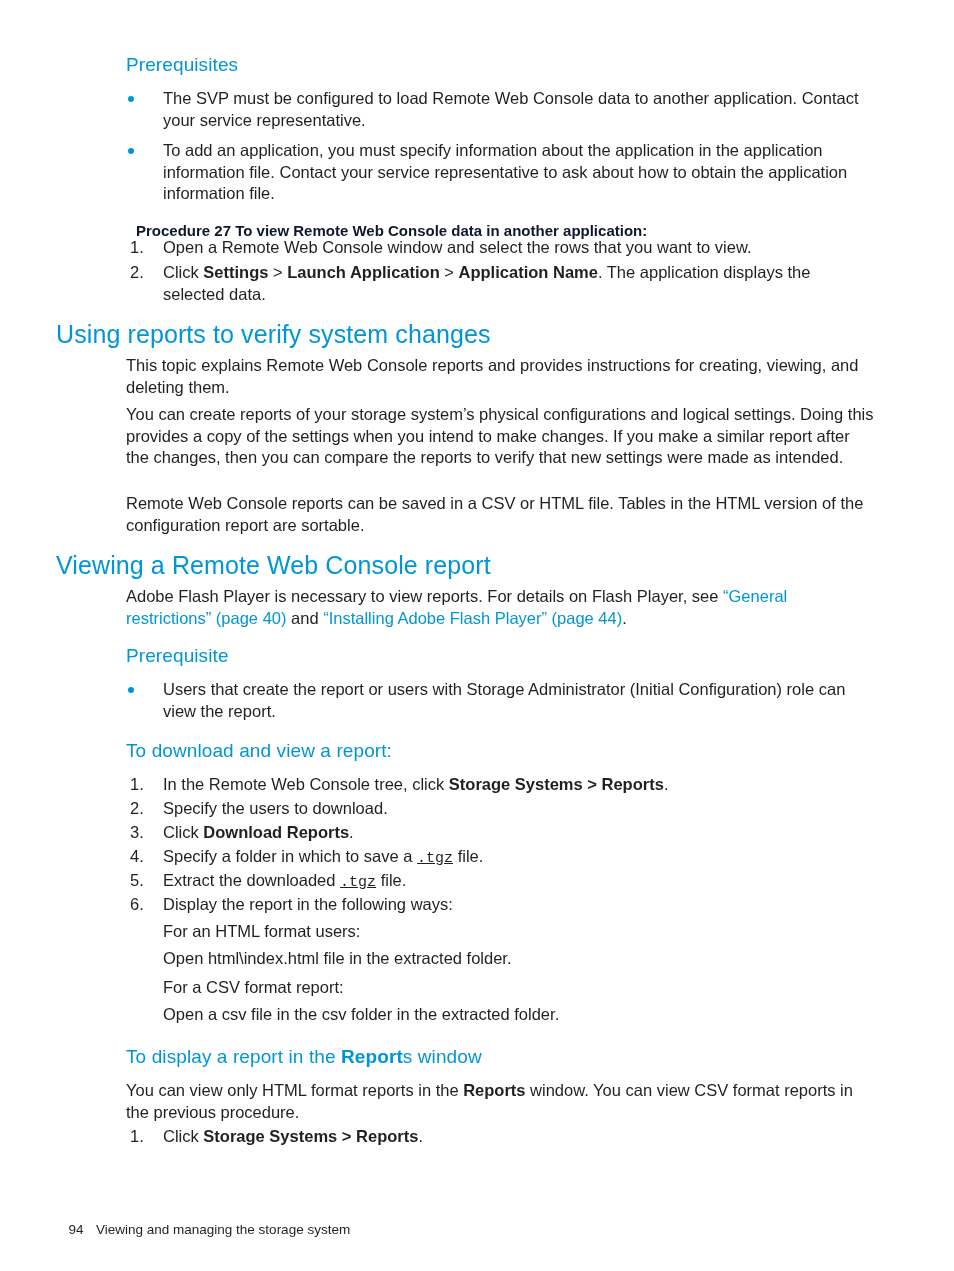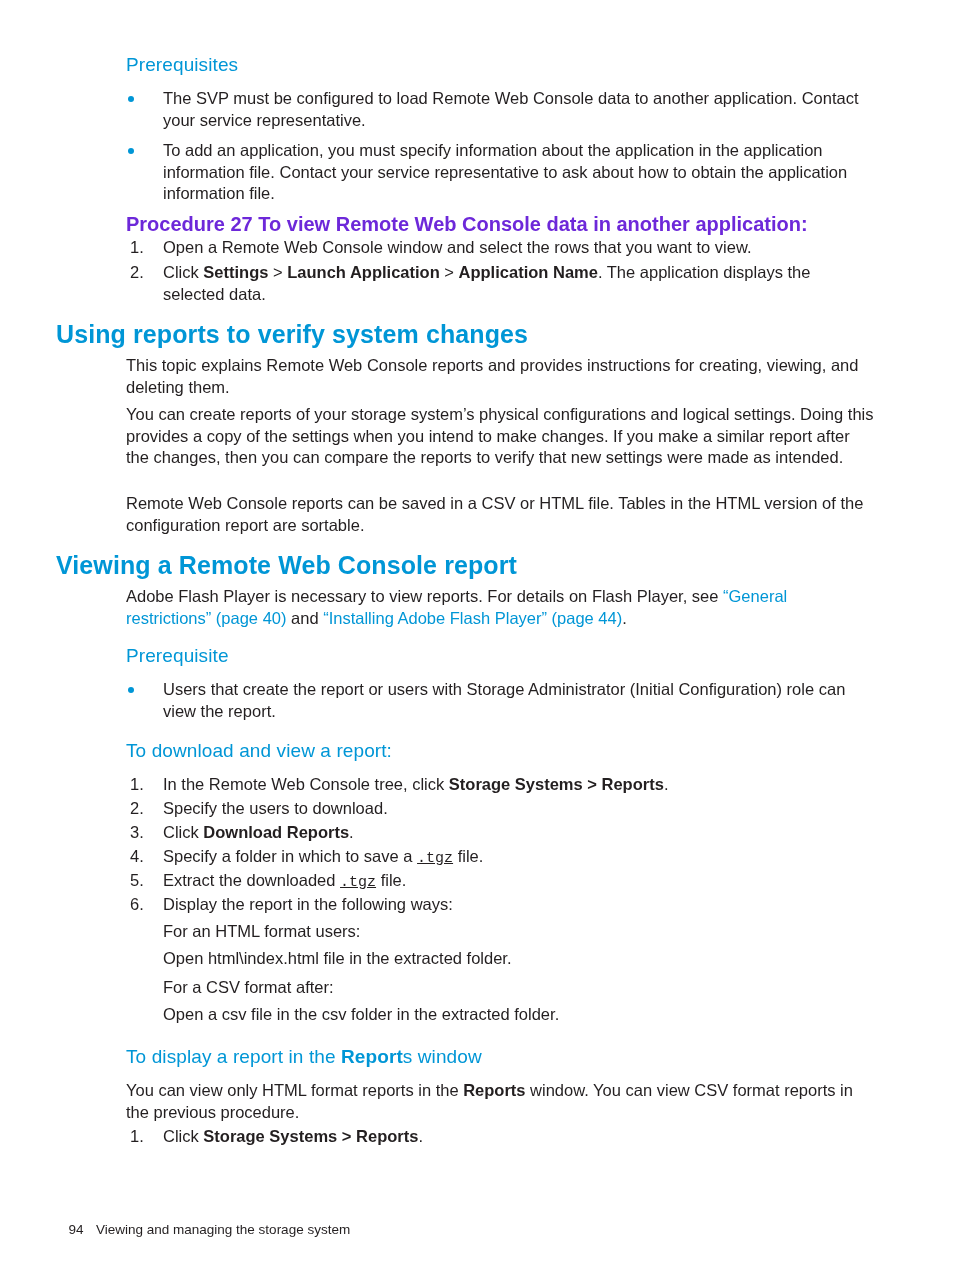--- a/index.html
+++ b/index.html
@@ -19,39 +19,39 @@
     position: relative;
     width: 954px;
     height: 1271px;
     box-sizing: border-box;
   }
 
   
   .h1 {
     color: #0096d6;
     font-size: 25px;
-    font-weight: 700;
+    font-weight: 400;
     line-height: 1.15;
     margin: 0;
     letter-spacing: 0.1px;
   }
   .h2 {
     color: #0096d6;
     font-size: 19px;
     font-weight: 400;
     line-height: 1.2;
     margin: 0;
     letter-spacing: 0.1px;
   }
   .h3-bold {
-    color: #6d28d9;
-    font-size: 20px;
+    color: #0f172a;
+    font-size: 15px;
     font-weight: 700;
     line-height: 1.2;
-    margin: 0;
+    margin: 10px;
   }
   .body {
     font-size: 16.5px;
     line-height: 21.5px;
     color: #231f20;
     margin: 0;
   }
   .body b { font-weight: 700; }
   .mono {
     font-family: "Liberation Mono", monospace;
@@ -174,21 +174,21 @@
     <span class="num-mark">5.</span>
     <span class="body num-text"><span>Extract the downloaded </span><span class="mono">.tgz</span><span> file.</span></span>
   </div>
   <div class="num-row" style="left:130px; top:894px; width:745px;">
     <span class="num-mark">6.</span>
     <span class="body num-text"><span>Display the report in the following ways:</span></span>
   </div>
 
   <p class="body abs" style="left:163px; top:921px;">For an HTML format users:</p>
   <p class="body abs" style="left:163px; top:948px;">Open html\index.html file in the extracted folder.</p>
-  <p class="body abs" style="left:163px; top:977px;">For a CSV format after:</p>
+  <p class="body abs" style="left:163px; top:977px;">For a CSV format report:</p>
   <p class="body abs" style="left:163px; top:1004px;text-align:right;">Open a csv file in the csv folder in the extracted folder.</p>
 
   <h2 class="h2 abs" style="left:126px; top:1046px;"><span>To display a report in the </span><b>Report</b><span>s window</span></h2>
 
   <p class="body abs" style="left:126px; top:1080px; width:748px;"><span>You can view only HTML format reports in the </span><b>Reports</b><span> window. You can view CSV format reports in the previous procedure.</span></p>
 
   <div class="num-row" style="left:130px; top:1126px; width:745px;">
     <span class="num-mark">1.</span>
     <span class="body num-text"><span>Click </span><b>Storage Systems &gt; Reports</b><span>.</span></span>
   </div>

